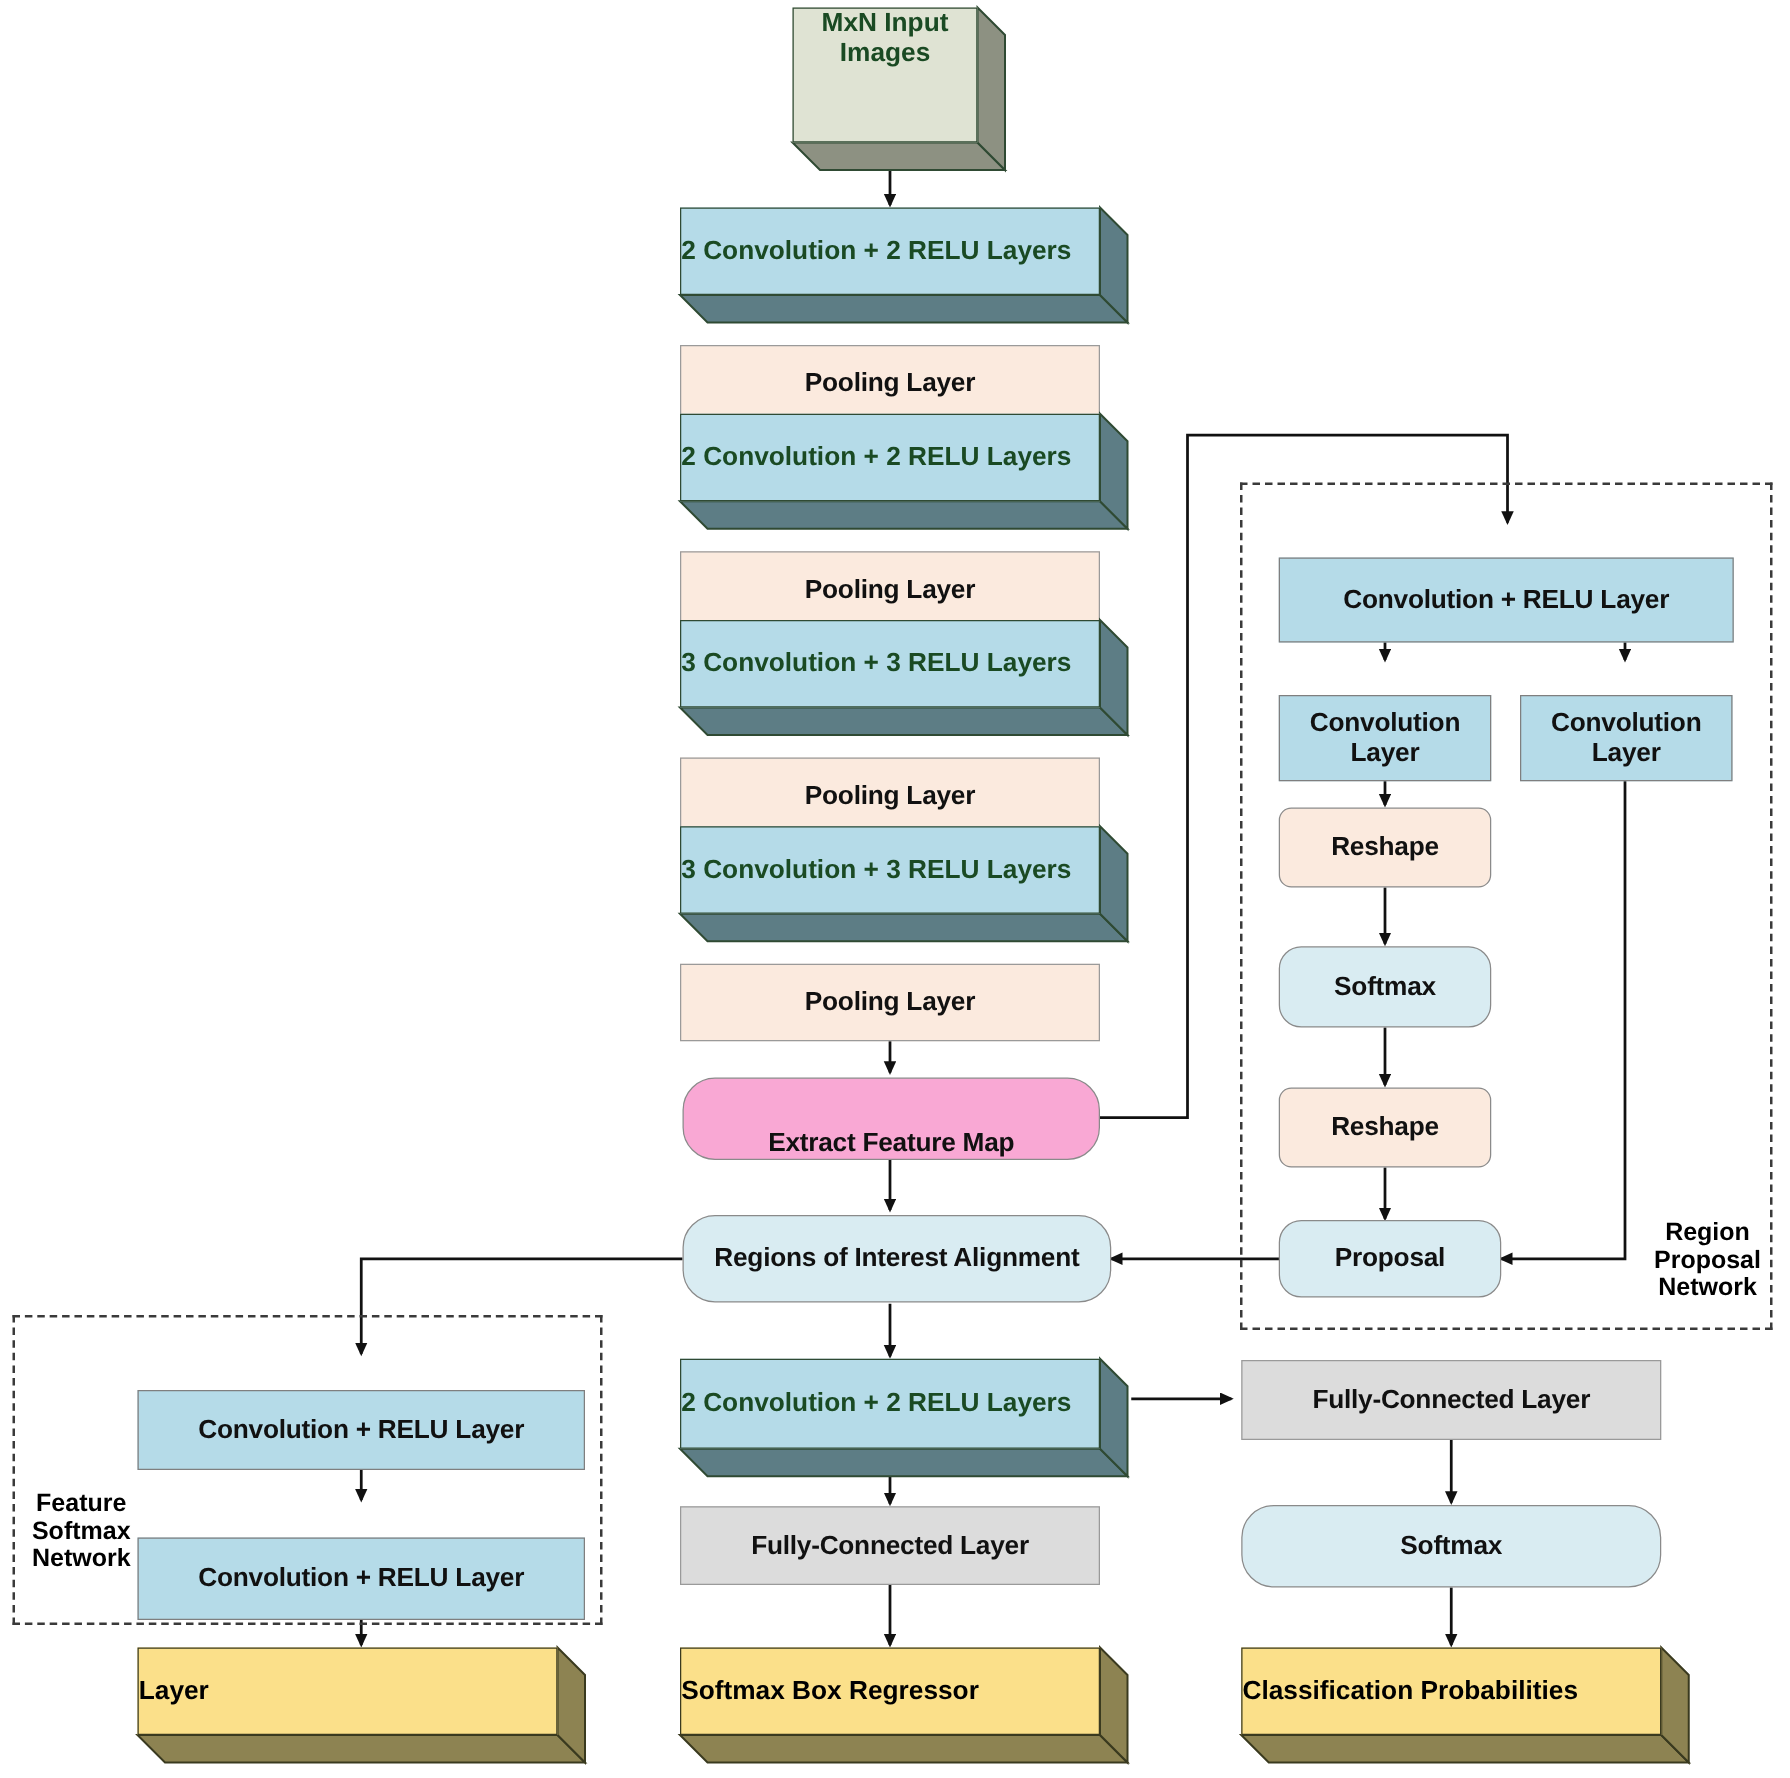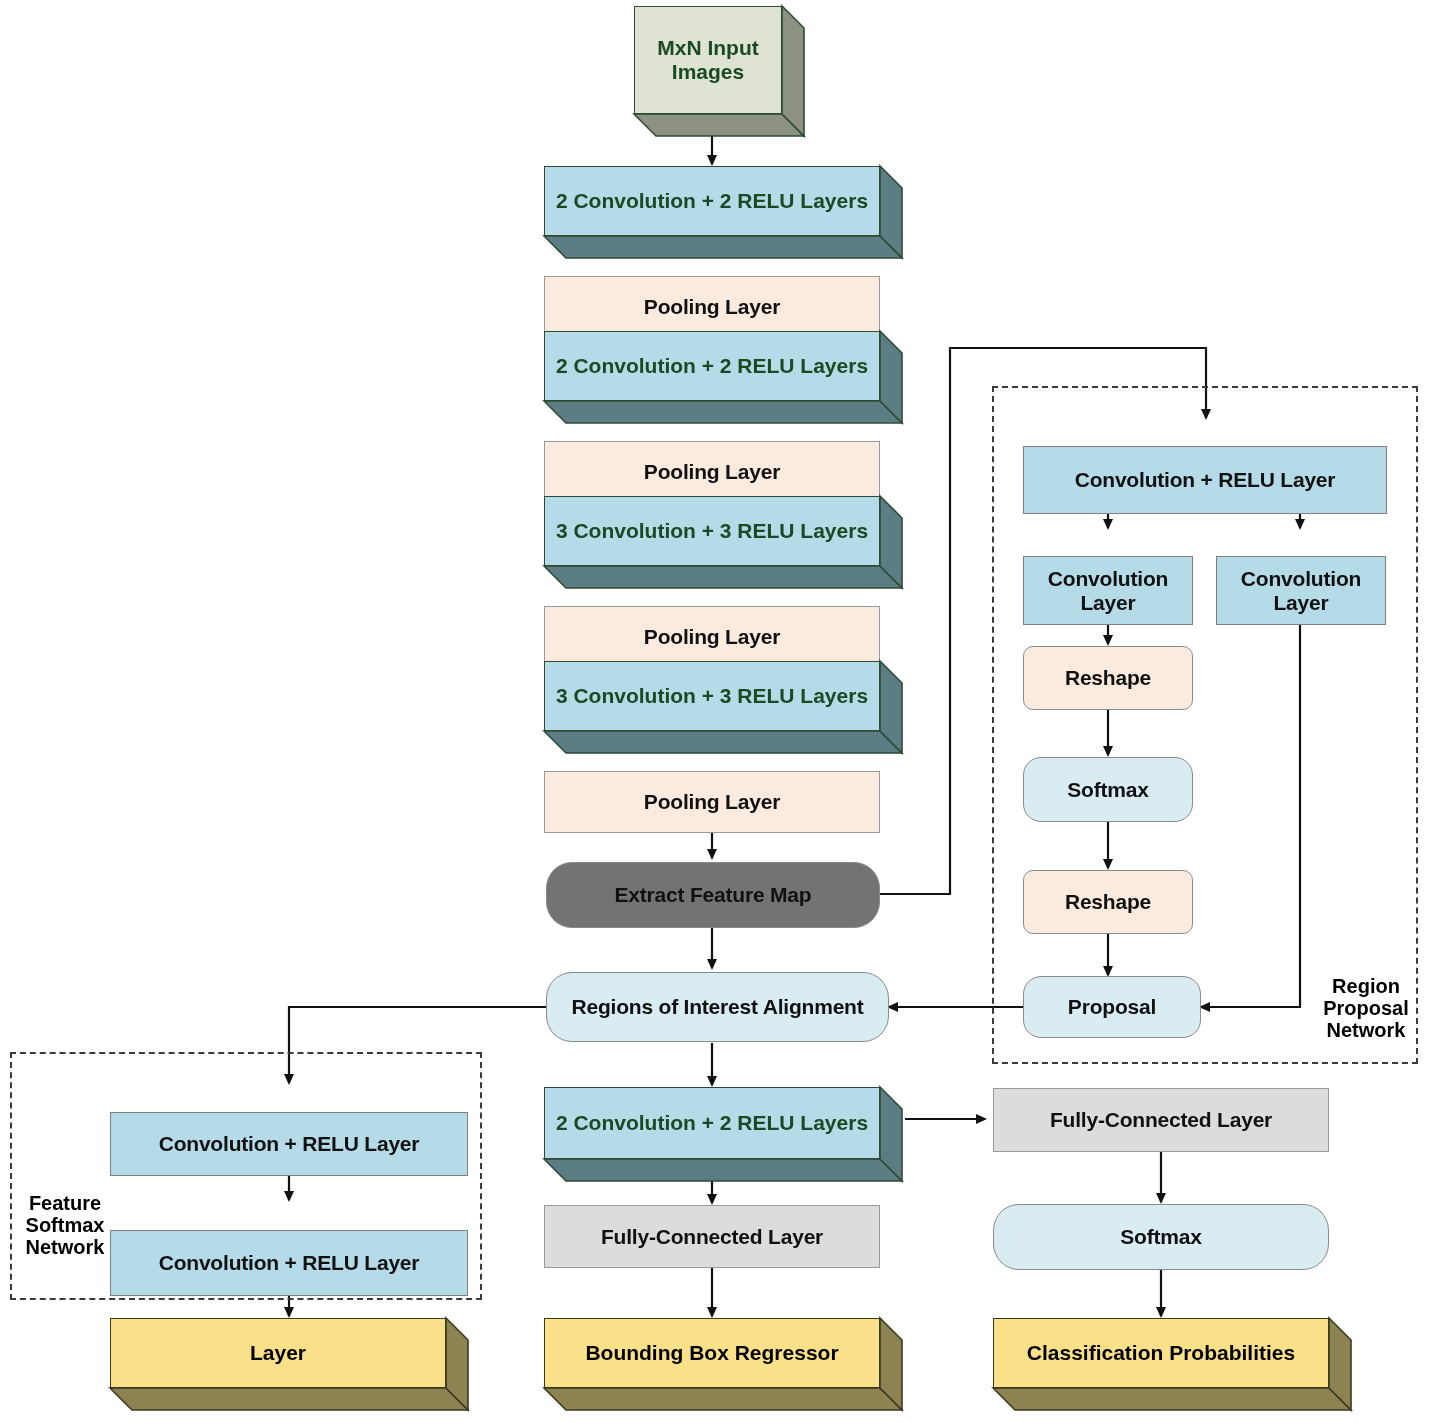--- a/index.html
+++ b/index.html
@@ -13,26 +13,26 @@
   .node span{display:block;padding:0 6px;}
   .pool{background:#fbeade;border:1.6px solid #9a9a9a;margin-top:20px;}
   .gray{background:#dcdcdc;border:1.6px solid #9a9a9a;}
   .convflat{background:#b5dbe8;border:1.6px solid #7f7f7f;margin-top:26px;}
 
   
   .round{border:1.6px solid #8a8a8a;border-radius:26px;}
   .roundsm{border:1.6px solid #8a8a8a;border-radius:18px;}
   .lblue{background:#d9ecf2;}
   .peach{background:#fbeade;border-radius:10px;}
-  .lav{background:#737373;}
+  .lav{background:#f9a8d4;align-items:flex-end;}
 
   
   .d3{position:absolute;}
   .d3 .front{position:absolute;left:0;top:0;box-sizing:border-box;
-             display:flex;align-items:center;justify-content:center;
+             display:flex;align-items:center;justify-content:flex-start;
              text-align:center;font-weight:bold;line-height:1.12;}
   .d3 svg{position:absolute;left:0;top:0;overflow:visible;}
 
   .greentxt{color:#1a4a23;}
   .blacktxt{color:#000;}
 
   
   .dashbox{position:absolute;border:2px dashed #3a3a3a;box-sizing:border-box;background:transparent;}
   .grouplabel{position:absolute;font-weight:bold;color:#000;text-align:center;line-height:1.1;}
 
@@ -236,21 +236,21 @@
   <div class="node gray" style="left:544px;top:1205px;width:336px;height:63px;font-size:21px;">
     <span>Fully-Connected Layer</span>
   </div>
 
   <div class="d3" style="left:544px;top:1318px;width:358px;height:92px;">
     <svg width="358" height="92" viewBox="0 0 358 92">
       <polygon points="0,70 22,92 358,92 336,70" fill="#8d8352" stroke="#3a3a1f" stroke-width="1.6"></polygon>
       <polygon points="336,0 358,22 358,92 336,70" fill="#8d8352" stroke="#3a3a1f" stroke-width="1.6"></polygon>
     </svg>
     <div class="front blacktxt" style="width:336px;height:70px;background:#fbe08a;border:1.6px solid #3a3a1f;font-size:21px;">
-      <span>Bounding Box Regressor</span>
+      <span>Softmax Box Regressor</span>
     </div>
   </div>
 
   <div class="node gray" style="left:993px;top:1088px;width:336px;height:64px;font-size:21px;">
     <span>Fully-Connected Layer</span>
   </div>
 
   <div class="node round lblue" style="left:993px;top:1204px;width:336px;height:66px;font-size:21px;">
     <span>Softmax</span>
   </div>

